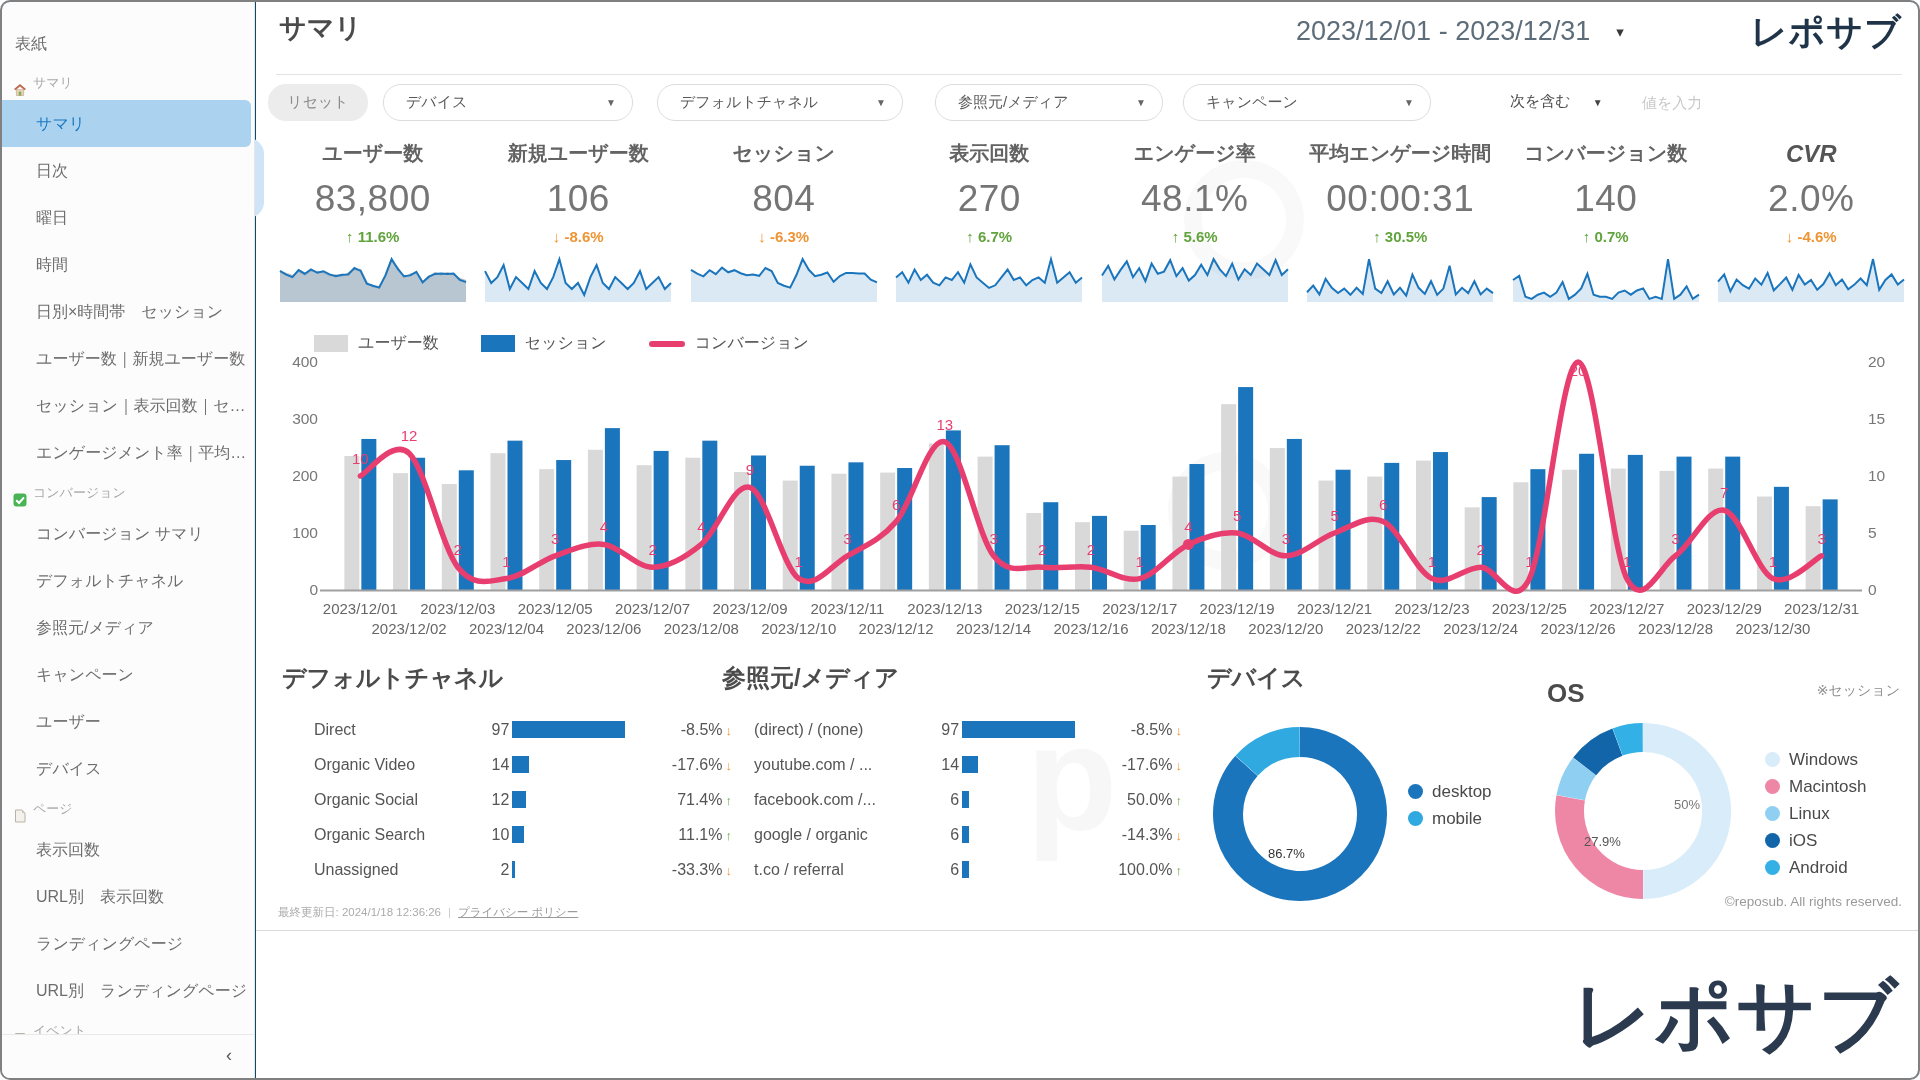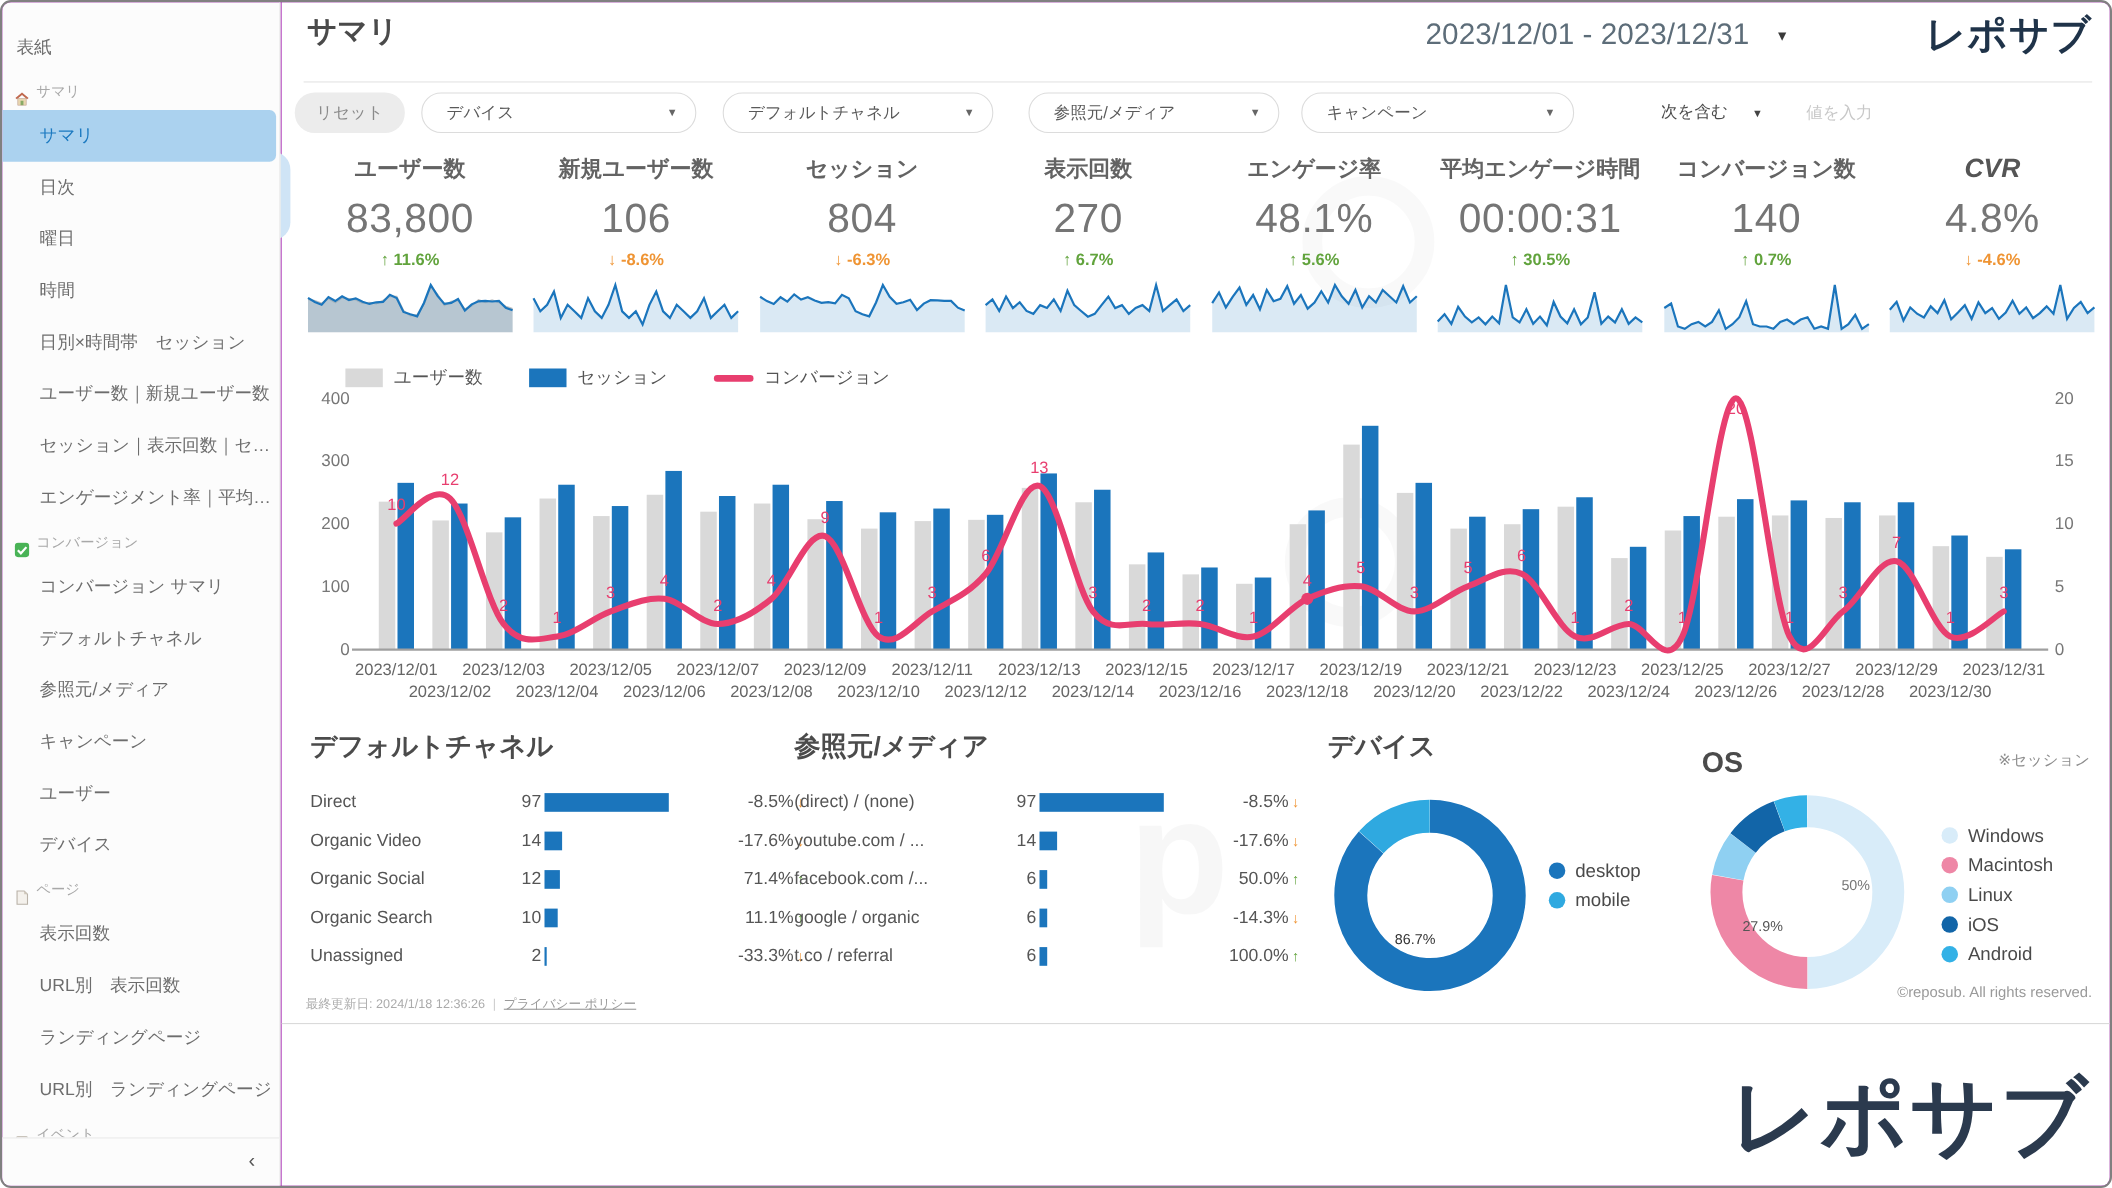--- a/index.html
+++ b/index.html
@@ -1,17 +1,17 @@
 <!DOCTYPE html>
 <html lang="ja"><head>
 <meta charset="utf-8">
 <style>
   html,body{margin:0;padding:0;background:#fff;}
   *{box-sizing:border-box;font-family:"Liberation Sans","DejaVu Sans",sans-serif;}
-  #frame{position:relative;width:1920px;height:1080px;border:2px solid #808080;border-radius:10px;overflow:hidden;background:#a21caf;}
+  #frame{position:relative;width:1920px;height:1080px;border:2px solid #808080;border-radius:10px;overflow:hidden;background:#0c4a6e;}
   
   #sidebar{position:absolute;left:0;top:0;bottom:0;width:253px;background:#fcfcfc;border-right:1px solid #e6e6e6;z-index:3;padding-top:20px;overflow:hidden;}
   .side-top{height:44px;line-height:44px;padding-left:13px;font-size:16px;color:#6d6d6d;cursor:pointer;}
   .side-head{height:34px;line-height:34px;padding-left:11px;font-size:13px;color:#a8a8a8;display:flex;align-items:center;gap:6px;}
   .side-item{height:47px;line-height:47px;padding-left:34px;font-size:16px;color:#6d6d6d;white-space:nowrap;overflow:hidden;cursor:pointer;}
   .side-item.active{background:#abd2ef;color:#1b79c0;border-radius:0 6px 6px 0;width:249px;}
   #sidebar-footer{position:absolute;bottom:0;left:0;right:0;height:44px;border-top:1px solid #e9e9e9;background:#fcfcfc;}
   #collapse{position:absolute;right:22px;top:10px;font-size:18px;color:#555;cursor:pointer;}
   .mini-icon{display:inline-block;width:14px;height:14px;position:relative;flex:0 0 14px;}
   
@@ -45,21 +45,21 @@
   
   #legend{position:absolute;left:58px;top:331px;display:flex;gap:42px;align-items:center;font-size:16px;color:#555;}
   .lg{display:flex;align-items:center;gap:10px;}
   .sw{width:34px;height:17px;display:inline-block;}
   .swline{width:36px;height:6px;border-radius:3px;display:inline-block;}
   #mainchart{position:absolute;left:0;top:350px;}
   
   .sect-title{font-size:24px;font-weight:700;color:#4b4b4b;margin:0 0 18px 0;}
   .tbl{position:absolute;top:660px;}
   .trow{display:flex;align-items:center;height:35px;font-size:16px;color:#555;}
-  .trow .lab{width:180px;white-space:nowrap;overflow:hidden;}
+  .trow .lab{width:180px;white-space:nowrap;overflow:hidden;margin-left:32px;}
   .trow .val{width:30px;text-align:right;}
   .trow .barwrap{width:126px;margin-left:3px;}
   .trow .bar{height:17px;background:#1b75bc;}
   .trow .delta{width:110px;text-align:right;white-space:nowrap;}
   .delta .pct{color:#555;}
   .delta .arr{font-size:13px;font-weight:700;margin-left:3px;}
   .arr.up{color:#61a33c;} .arr.down{color:#ef9433;}
   #device-sect,#os-sect{position:absolute;top:660px;}
   .donut-label{position:absolute;font-size:13px;color:#444;}
   .dlegend{position:absolute;font-size:17px;color:#4a4a4a;}
@@ -196,21 +196,21 @@
             <path d="M2,22.5 L8.2,12.9 L14.4,26.5 L20.6,16.9 L26.8,8.4 L33.0,24.2 L39.2,15.2 L45.4,28.2 L51.6,10.6 L57.8,20.8 L64.0,18.6 L70.2,7.2 L76.4,23.1 L82.6,15.2 L88.8,27.6 L95.0,22.0 L101.2,11.8 L107.4,22.0 L113.6,6.1 L119.8,16.3 L126.0,23.1 L132.2,10.6 L138.4,26.5 L144.6,16.3 L150.8,22.0 L157.0,10.6 L163.2,16.3 L169.4,22.0 L175.6,7.2 L181.8,22.0 L188.0,16.3" fill="none" stroke="#1b75bc" stroke-width="2"></path>
           </svg></div>
         <div class="kpi"><div class="t">平均エンゲージ時間</div><div class="v">00:00:31</div><div class="d up"><span>↑ </span>30.5%</div><svg width="190" height="50">
             <path d="M2,49 L2.0,39.2 L8.2,32.6 L14.4,41.4 L20.6,25.9 L26.8,34.8 L33.0,40.1 L39.2,35.6 L45.4,41.8 L51.6,34.8 L57.8,40.9 L64.0,6.1 L70.2,35.6 L76.4,40.1 L82.6,28.2 L88.8,41.4 L95.0,34.8 L101.2,42.7 L107.4,21.5 L113.6,34.8 L119.8,40.9 L126.0,28.2 L132.2,41.8 L138.4,35.6 L144.6,12.7 L150.8,41.4 L157.0,34.8 L163.2,40.1 L169.4,28.2 L175.6,41.4 L181.8,35.6 L188.0,40.1 L188,49 Z" fill="rgba(27,117,188,0.16)" stroke="none"></path>
             <path d="M2,39.2 L8.2,32.6 L14.4,41.4 L20.6,25.9 L26.8,34.8 L33.0,40.1 L39.2,35.6 L45.4,41.8 L51.6,34.8 L57.8,40.9 L64.0,6.1 L70.2,35.6 L76.4,40.1 L82.6,28.2 L88.8,41.4 L95.0,34.8 L101.2,42.7 L107.4,21.5 L113.6,34.8 L119.8,40.9 L126.0,28.2 L132.2,41.8 L138.4,35.6 L144.6,12.7 L150.8,41.4 L157.0,34.8 L163.2,40.1 L169.4,28.2 L175.6,41.4 L181.8,35.6 L188.0,40.1" fill="none" stroke="#1b75bc" stroke-width="2"></path>
           </svg></div>
         <div class="kpi"><div class="t">コンバージョン数</div><div class="v">140</div><div class="d up"><span>↑ </span>0.7%</div><svg width="190" height="50">
             <path d="M2,49 L2.0,27.0 L8.2,22.9 L14.4,43.8 L20.6,45.9 L26.8,41.7 L33.0,39.6 L39.2,43.8 L45.4,39.6 L51.6,29.1 L57.8,45.9 L64.0,41.7 L70.2,35.4 L76.4,20.8 L82.6,41.7 L88.8,43.8 L95.0,43.8 L101.2,45.9 L107.4,39.6 L113.6,37.5 L119.8,41.7 L126.0,37.5 L132.2,35.4 L138.4,45.9 L144.6,43.8 L150.8,45.9 L157.0,6.1 L163.2,45.9 L169.4,41.7 L175.6,33.3 L181.8,45.9 L188.0,41.7 L188,49 Z" fill="rgba(27,117,188,0.16)" stroke="none"></path>
             <path d="M2,27.0 L8.2,22.9 L14.4,43.8 L20.6,45.9 L26.8,41.7 L33.0,39.6 L39.2,43.8 L45.4,39.6 L51.6,29.1 L57.8,45.9 L64.0,41.7 L70.2,35.4 L76.4,20.8 L82.6,41.7 L88.8,43.8 L95.0,43.8 L101.2,45.9 L107.4,39.6 L113.6,37.5 L119.8,41.7 L126.0,37.5 L132.2,35.4 L138.4,45.9 L144.6,43.8 L150.8,45.9 L157.0,6.1 L163.2,45.9 L169.4,41.7 L175.6,33.3 L181.8,45.9 L188.0,41.7" fill="none" stroke="#1b75bc" stroke-width="2"></path>
           </svg></div>
-        <div class="kpi"><div class="t" style="font-size: 24px; color: rgb(85, 85, 85); font-style: italic;">CVR</div><div class="v">4.8%</div><div class="d down"><span>↓ </span>-4.6%</div><svg width="190" height="50">
+        <div class="kpi"><div class="t" style="font-size: 24px; color: rgb(85, 85, 85); font-style: italic;">CVR</div><div class="v">2.0%</div><div class="d down"><span>↓ </span>-4.6%</div><svg width="190" height="50">
             <path d="M2,49 L2.0,28.6 L8.2,21.4 L14.4,38.3 L20.6,26.5 L26.8,32.2 L33.0,35.7 L39.2,25.5 L45.4,31.6 L51.6,19.9 L57.8,37.3 L64.0,31.1 L70.2,24.5 L76.4,36.8 L82.6,21.9 L88.8,31.6 L95.0,27.0 L101.2,36.8 L107.4,31.1 L113.6,20.4 L119.8,32.2 L126.0,26.5 L132.2,36.2 L138.4,31.6 L144.6,25.5 L150.8,32.2 L157.0,6.1 L163.2,36.8 L169.4,27.0 L175.6,21.4 L181.8,31.6 L188.0,26.5 L188,49 Z" fill="rgba(27,117,188,0.16)" stroke="none"></path>
             <path d="M2,28.6 L8.2,21.4 L14.4,38.3 L20.6,26.5 L26.8,32.2 L33.0,35.7 L39.2,25.5 L45.4,31.6 L51.6,19.9 L57.8,37.3 L64.0,31.1 L70.2,24.5 L76.4,36.8 L82.6,21.9 L88.8,31.6 L95.0,27.0 L101.2,36.8 L107.4,31.1 L113.6,20.4 L119.8,32.2 L126.0,26.5 L132.2,36.2 L138.4,31.6 L144.6,25.5 L150.8,32.2 L157.0,6.1 L163.2,36.8 L169.4,27.0 L175.6,21.4 L181.8,31.6 L188.0,26.5" fill="none" stroke="#1b75bc" stroke-width="2"></path>
           </svg></div>
       </div>
 
     <div id="legend">
         <div class="lg">
           <span class="sw" style="background: rgb(217, 217, 217);"></span>
           <span>ユーザー数</span>
         </div>

